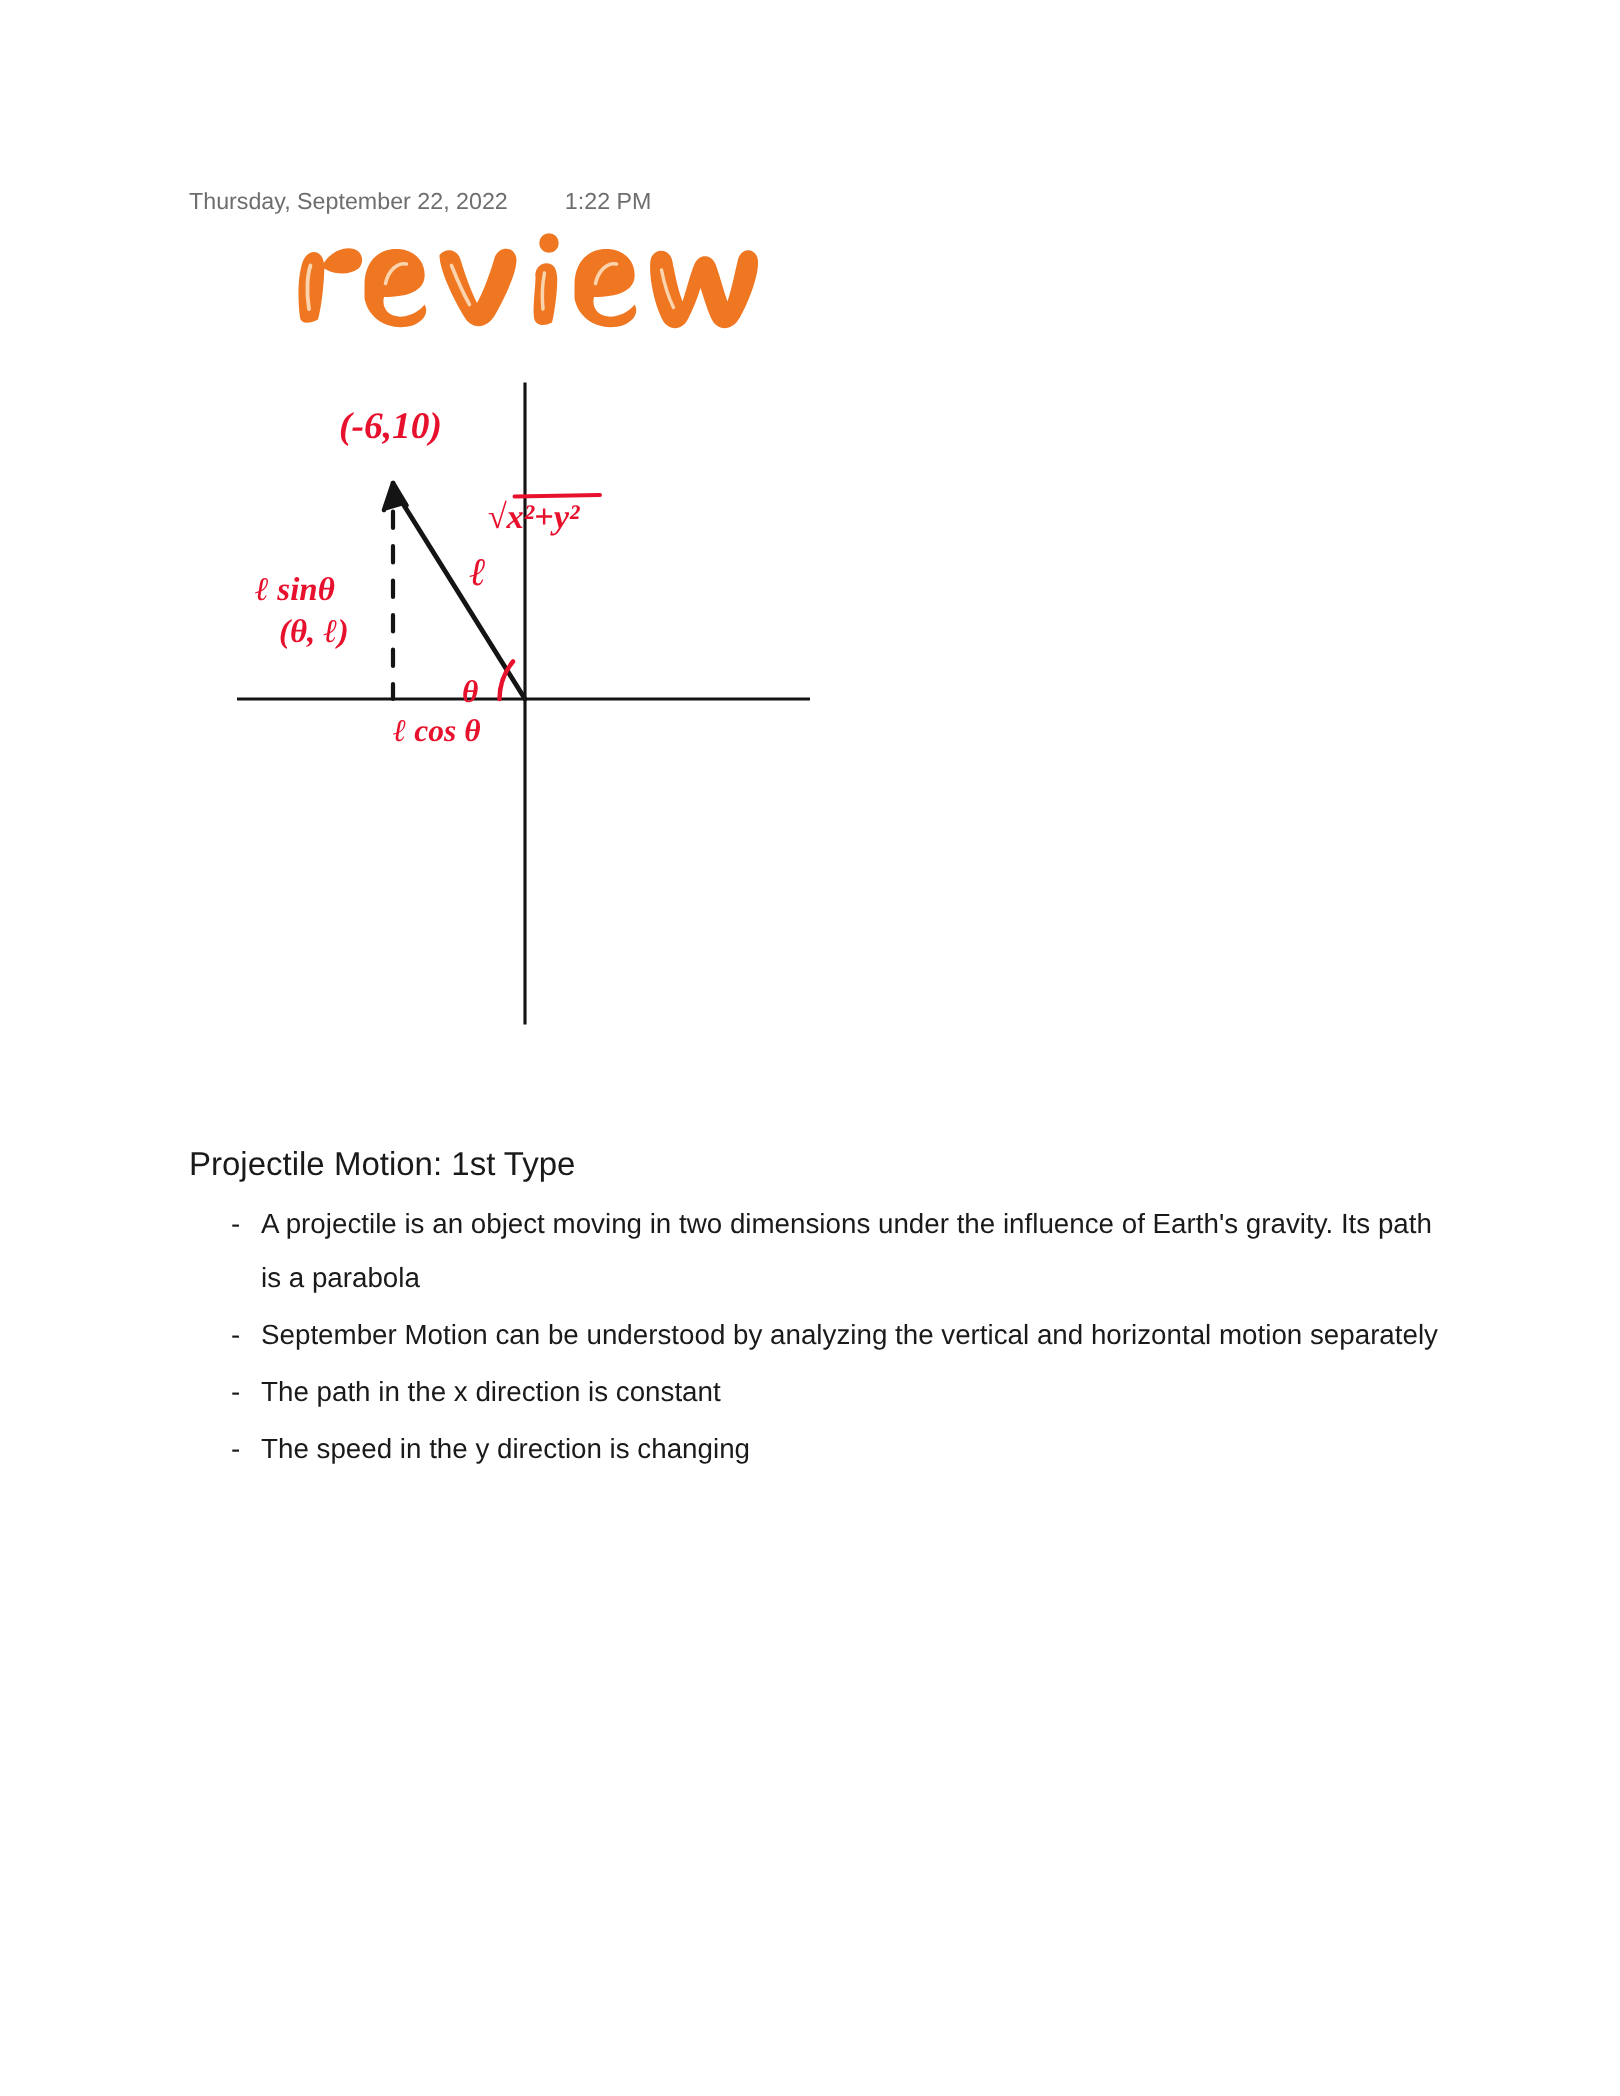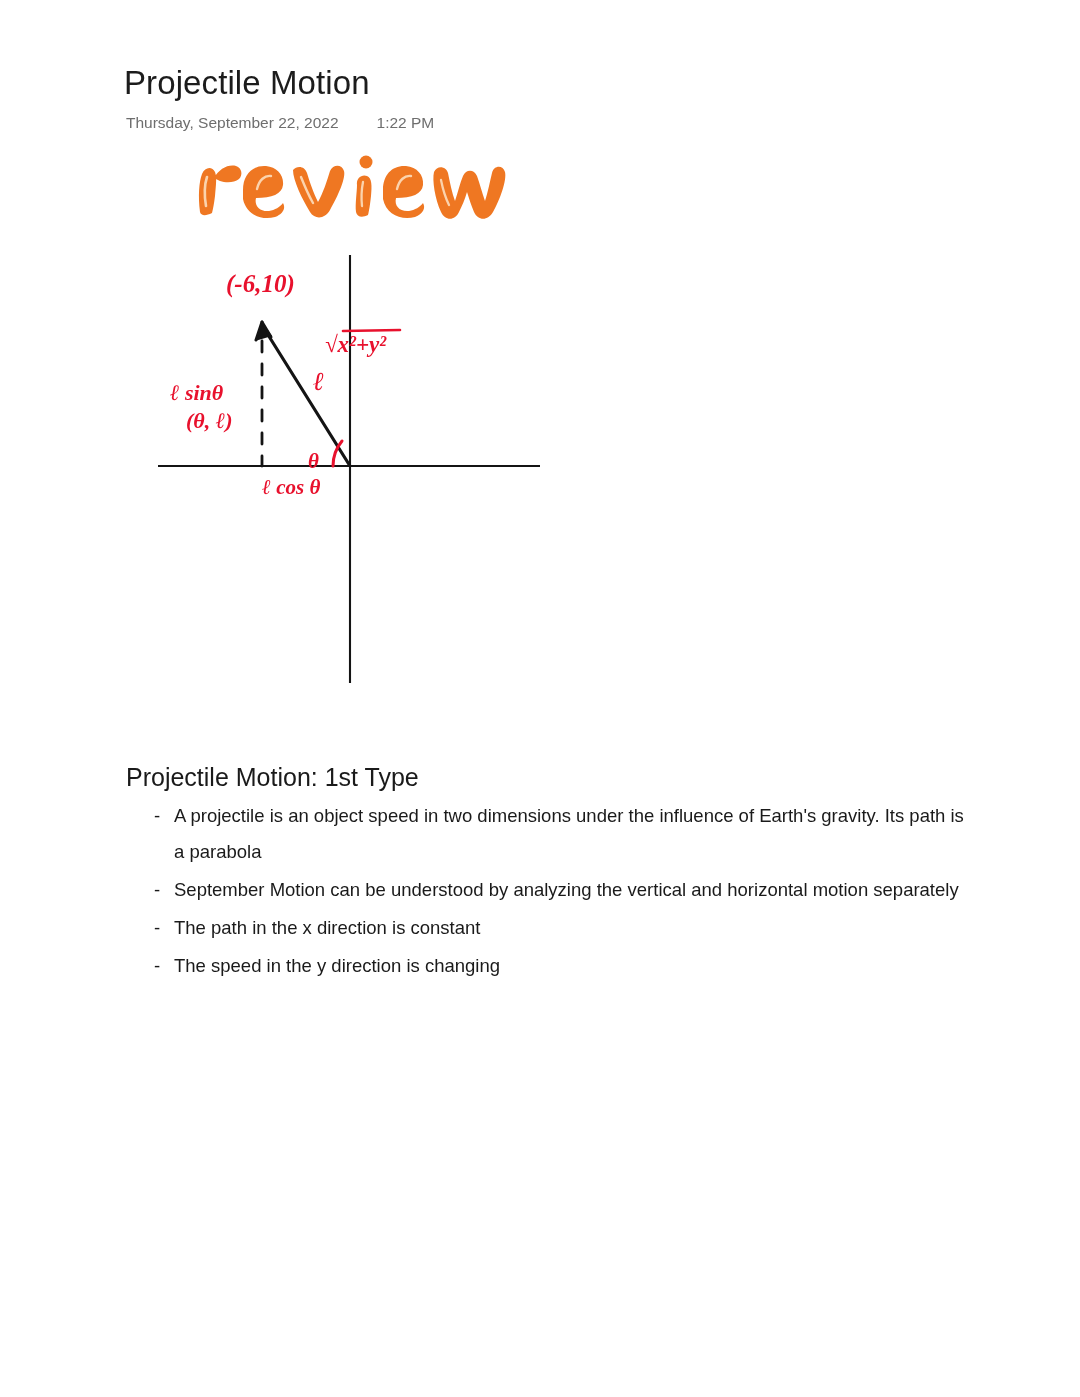--- a/index.html
+++ b/index.html
@@ -29,21 +29,21 @@
     top: 64px;
     font-size: 33px;
     font-weight: 400;
     letter-spacing: 0.1px;
     color: #1c1c1c;
     white-space: nowrap;
   }
   .note-meta {
     position: absolute;
     left: 126px;
-    top: 114px;
+    top: 126px;
     font-size: 15.5px;
     color: #6e6e6e;
     white-space: nowrap;
   }
   .note-meta .meta-date { margin-right: 38px; }
 
   
   .ink-canvas {
     position: absolute;
     left: 0;
@@ -51,21 +51,21 @@
     width: 1080px;
     height: 760px;
     pointer-events: none;
   }
 
   
   .body-heading {
     position: absolute;
     left: 126px;
     top: 763px;
-    font-size: 25px;
+    font-size: 22px;
     color: #1a1a1a;
     white-space: nowrap;
   }
 
   .bullet-list {
     position: absolute;
     left: 126px;
     top: 798px;
     width: 840px;
   }
@@ -89,21 +89,20 @@
     line-height: 36px;
     color: #1a1a1a;
     max-width: 790px;
   }
 </style>
 </head>
 <body>
 
 <div class="page">
 
-  <div class="note-title">Projectile Motion</div>
 
   <div class="note-meta">
     <span class="meta-date">Thursday, September 22, 2022</span><span class="meta-time">1:22 PM</span>
   </div>
 
   <svg class="ink-canvas" viewBox="0 0 1080 760" xmlns="http://www.w3.org/2000/svg">
 
     <g>
 
       <path d="M200 212 C198 196 199 182 202 174 C205 167 212 166 215 172 C217 177 216 185 215 196
@@ -169,21 +168,21 @@
       <text x="262" y="494" font-size="21">ℓ cos θ</text>
       <text x="308" y="468" font-size="21">θ</text>
     </g>
   </svg>
 
   <div class="body-heading">Projectile Motion: 1st Type</div>
 
   <div class="bullet-list">
     <div class="bullet-row">
       <div class="bullet-mark">-</div>
-      <div class="bullet-text">A projectile is an object speed in two dimensions under the influence of Earth's gravity. Its path is a parabola</div>
+      <div class="bullet-text">A projectile is an object moving in two dimensions under the influence of Earth's gravity. Its path is a parabola</div>
     </div>
     <div class="bullet-row">
       <div class="bullet-mark">-</div>
       <div class="bullet-text">September Motion can be understood by analyzing the vertical and horizontal motion separately</div>
     </div>
     <div class="bullet-row">
       <div class="bullet-mark">-</div>
       <div class="bullet-text">The path in the x direction is constant</div>
     </div>
     <div class="bullet-row">

